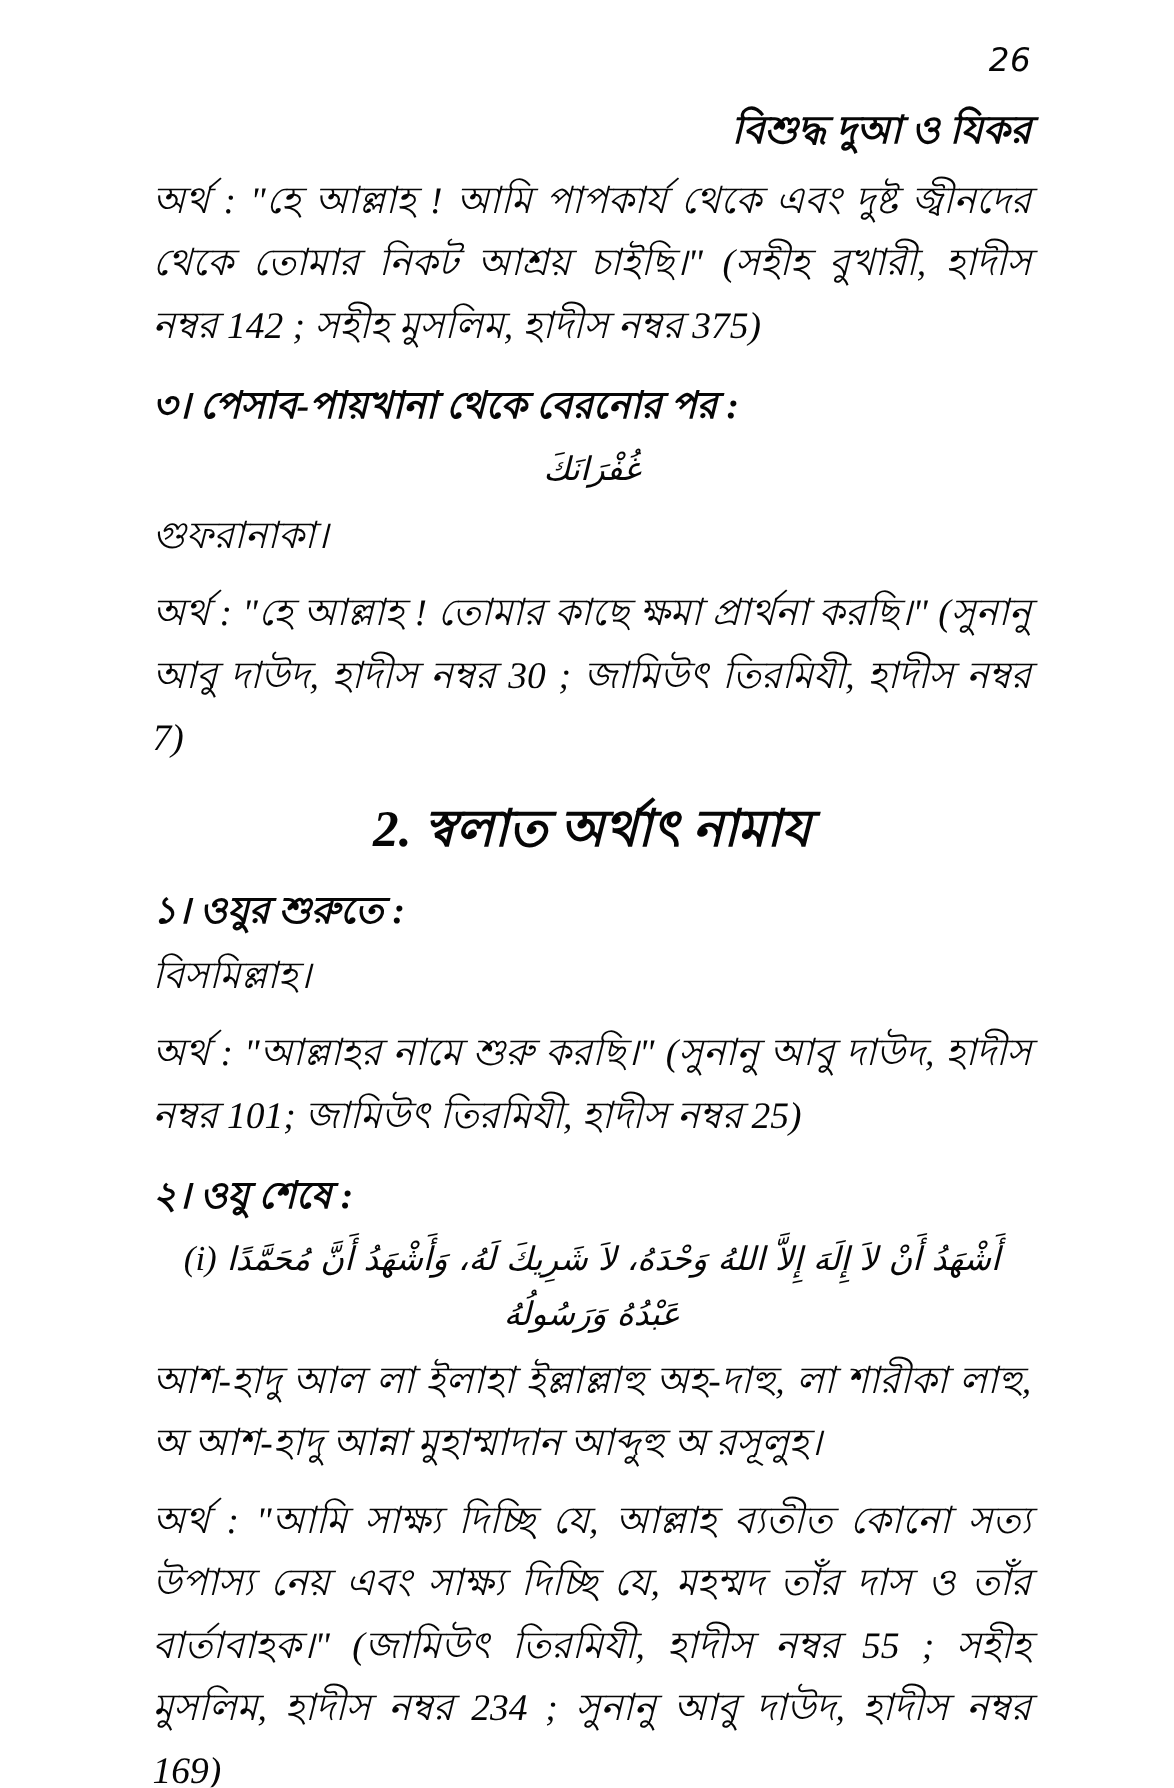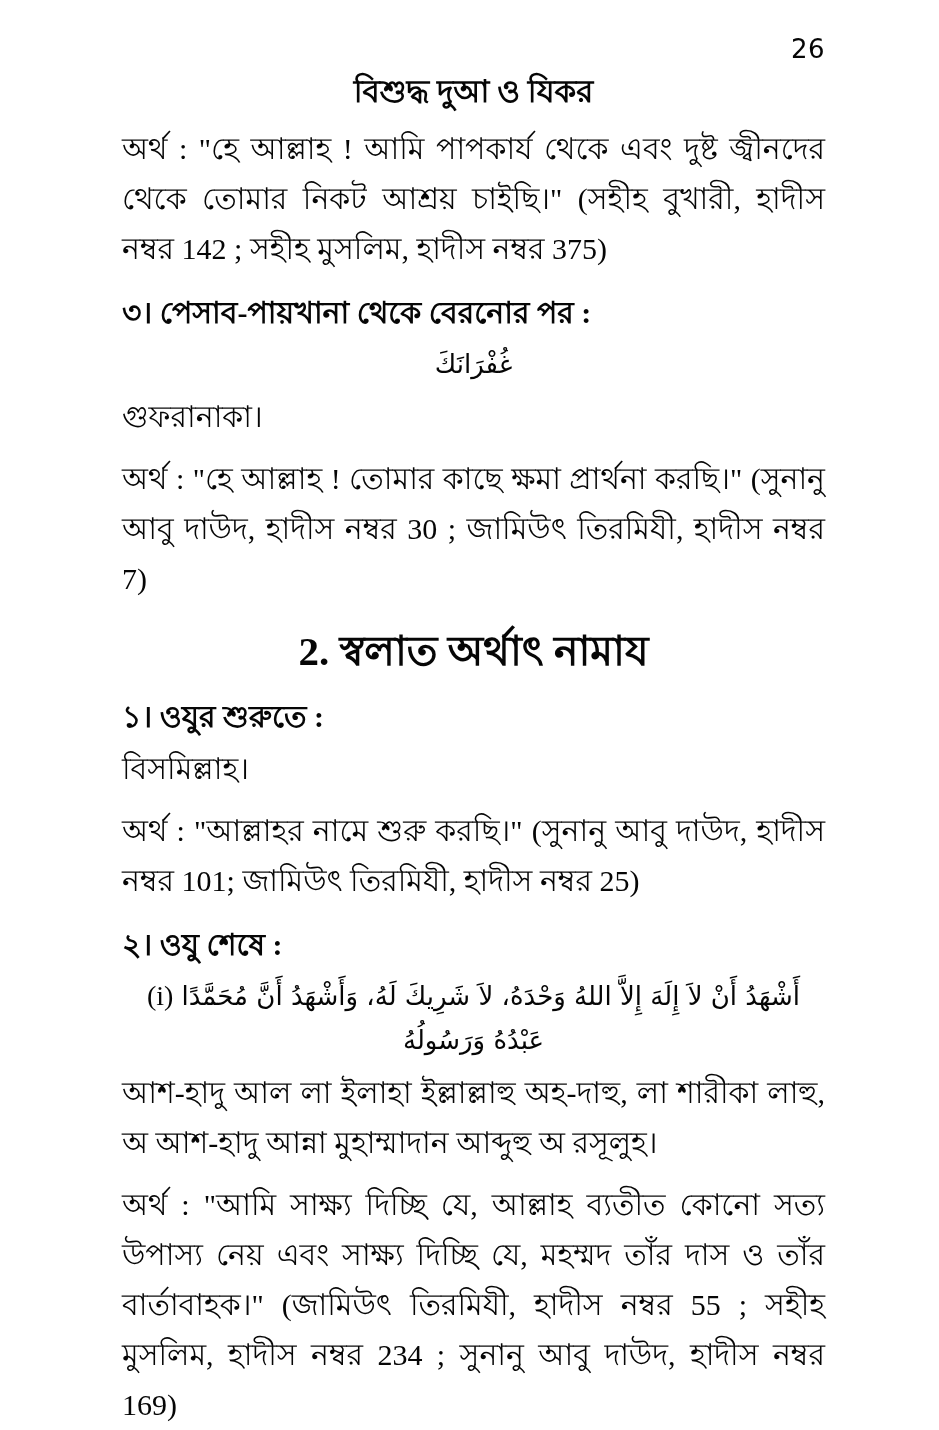--- a/index.html
+++ b/index.html
@@ -11,34 +11,35 @@
     position: relative;
     width: 851px;
     height: 1430px;
     margin: 0 auto;
     background: #ffffff;
     color: #060606;
     box-sizing: border-box;
     padding: 34px 70px 0 78px;
     font-family: "Liberation Serif", "DejaVu Serif", serif;
     overflow: hidden;
+    font-style: italic;
   }
   .page-number {
     text-align: right;
     font-family: "DejaVu Sans", "Liberation Sans", sans-serif;
     font-size: 26px;
     line-height: 30px;
     letter-spacing: 0.5px;
   }
   .doc-title {
-    text-align: center;
+    text-align: right;
     font-weight: bold;
     font-size: 31px;
     line-height: 40px;
-    margin-top: 8px;
+    margin-top: 20px;
   }
   .para {
     font-size: 30px;
     line-height: 50px;
     text-align: justify;
     text-justify: inter-word;
     margin-top: 12px;
   }
   .sec-heading {
     font-weight: bold;

